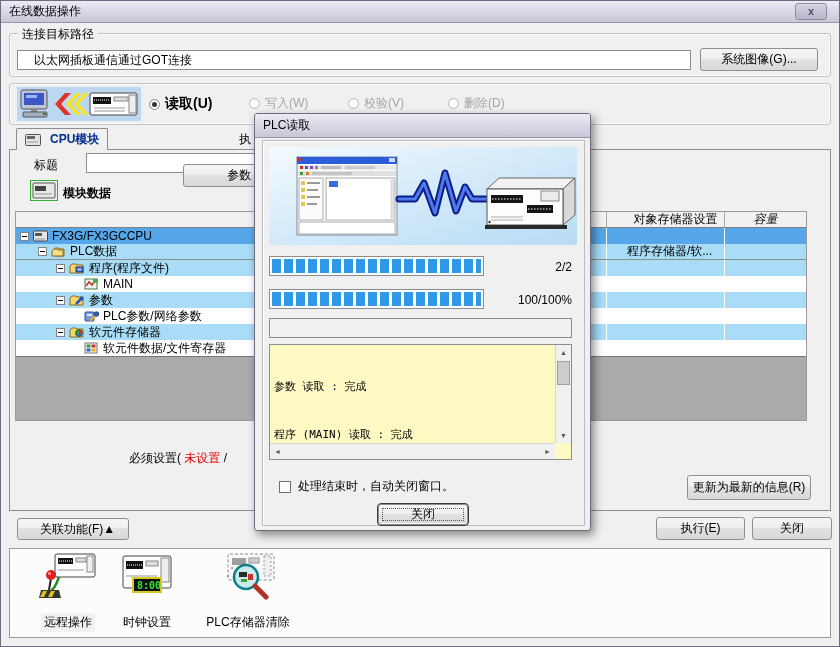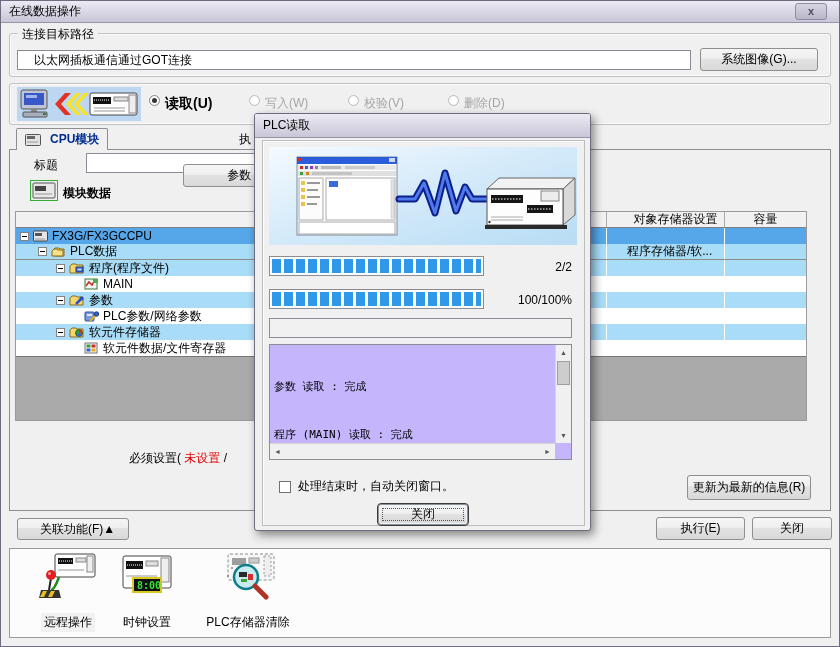--- a/index.html
+++ b/index.html
@@ -21,31 +21,31 @@
   
   .sunken{background:#fff;border:1px solid #898c95;}
   .btn{background:linear-gradient(#f5f5f5,#efefef 45%,#e2e2e2 46%,#d9d9d9);
     border:1px solid #8e8f8f;border-radius:3px;display:flex;align-items:center;justify-content:center;
     font-size:12px;color:#000;}
   .rb{display:inline-block;width:11px;height:11px;border-radius:50%;
     border:1px solid #8a8a8a;background:radial-gradient(#fff 55%,#dcdcdc);position:relative;vertical-align:-2px;}
   .rb.on::after{content:"";position:absolute;left:2px;top:2px;width:5px;height:5px;border-radius:50%;background:#333;}
   .rb.dis{border-color:#bdbdbd;}
   .dis{color:#a5a5a5;}
-  .radio-item{position:absolute;top:94px;display:flex;gap:5px;}
+  .radio-item{position:absolute;top:94px;display:flex;gap:5px;align-items:center;}
   
   .tab{left:15px;top:127px;height:22px;padding:0 8px;background:#f0f0f0;
     border:1px solid #8e8e8e;border-bottom:none;border-radius:2px 2px 0 0;z-index:3;
     display:flex;align-items:center;gap:5px;font-weight:bold;color:#002d8f;}
   .panel{left:8px;top:148px;width:822px;height:362px;border:1px solid #8e8e8e;background:#f0f0f0;z-index:2;}
   
   .tbl{left:14px;top:210px;width:792px;height:210px;border:1px solid #9a9a9a;background:#fff;overflow:hidden;z-index:2;}
   .thead{display:flex;height:16px;background:#f1f1f1;border-bottom:1px solid #808080;}
   .thead div{border-right:1px solid #aaa;text-align:center;line-height:15px;overflow:hidden;white-space:nowrap;}
-  .c-name{width:607px;} .c-tgt{width:101px;margin-left:20px;} .c-cap{width:83px;border-right:none!important;}
+  .c-name{width:607px;} .c-tgt{width:101px;margin-left:20px;} .c-cap{width:83px;border-right:none!important;font-style:italic;}
   .trow{display:flex;height:16px;line-height:15px;white-space:nowrap;}
   .trow .tcell{overflow:hidden;}
   .trow .c-name{display:flex;align-items:center;}
   .trow.sel{background:#55a7ea;}
   .trow.hl{background:#a8dcf7;}
   .trow.hl .tcell,.trow.sel .tcell{border-right:1px solid rgba(255,255,255,.95);}
   .trow.sep{border-bottom:1px solid #8c8c8c;}
   .grayfill{height:65px;background:#aaaaaa;border-top:1px solid #777;}
   .expander{display:inline-block;width:9px;height:9px;border:1px solid #848484;background:#fff;
     position:relative;margin-right:4px;flex:none;}
@@ -54,21 +54,21 @@
   
   .dlg{left:253px;top:112px;width:337px;height:418px;background:#f0f0f0;
     border:1px solid #6d6b7e;border-radius:3px;z-index:50;box-shadow:3px 4px 10px rgba(0,0,0,.45);}
   .dlg .titlebar{border-radius:2px 2px 0 0;}
   .dpanel{left:7px;top:26px;width:323px;height:386px;border:1px solid #bdbdbd;
     box-shadow:inset 1px 1px 0 #fdfdfd;background:#f0f0f0;}
   .pbar{background:#fdfdfd;border:1px solid #8a8d94;padding:2px;}
   .pbar .fill{height:100%;width:100%;
     background:repeating-linear-gradient(90deg,#2f98e9 0,#2f98e9 9px,#fdfdfd 9px,#fdfdfd 12px);}
   .plabel{text-align:right;}
-  .logbox{background:#c4b5fd;border:1px solid #8a8d94;overflow:hidden;}
+  .logbox{background:#fef9c3;border:1px solid #8a8d94;overflow:hidden;}
   .logtext{position:absolute;left:0;top:0;right:16px;bottom:16px;padding:2px 4px;
     font-family:"DejaVu Sans Mono",monospace;font-size:11px;line-height:16px;white-space:pre;}
   .vsb{position:absolute;right:0;top:0;bottom:16px;width:16px;background:#f0f0f0;border-left:1px solid #d5d5d5;}
   .hsb{position:absolute;left:0;bottom:0;right:16px;height:16px;background:#f0f0f0;border-top:1px solid #d5d5d5;}
   .sbtn{position:absolute;display:flex;align-items:center;justify-content:center;
     width:15px;height:15px;font-size:7px;color:#555;background:#f0f0f0;}
   .thumb{position:absolute;left:1px;top:16px;width:13px;height:24px;background:#cdcdcd;border:1px solid #9f9f9f;}
   .cb{display:inline-block;width:12px;height:12px;background:#fff;border:1px solid #707070;vertical-align:-2px;}
   .defbtn{outline:1px solid #3c3c3c;box-shadow:inset 0 0 0 1px #eef4fb;position:relative;}
   .defbtn::after{content:"";position:absolute;left:3px;top:3px;right:3px;bottom:3px;border:1px dotted #555;}

